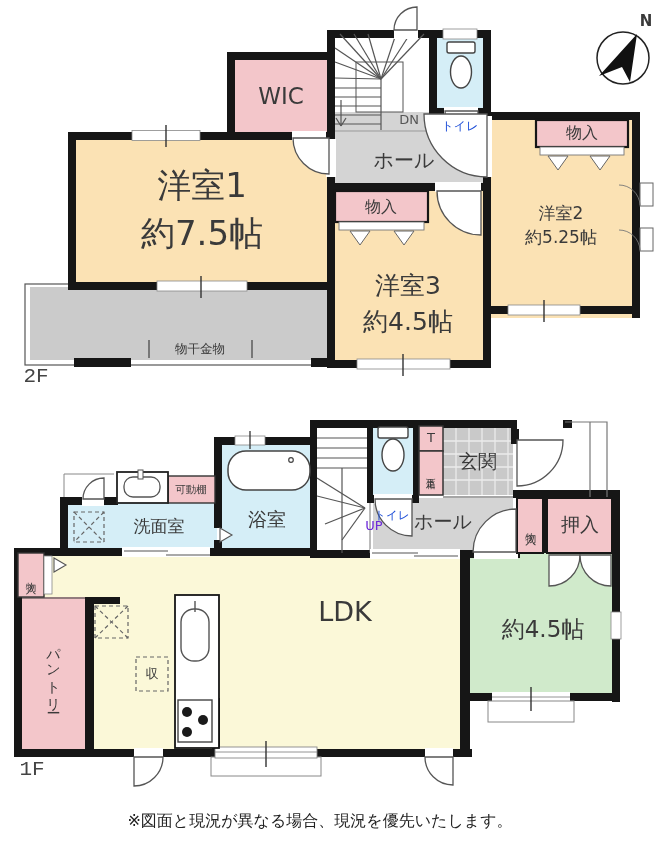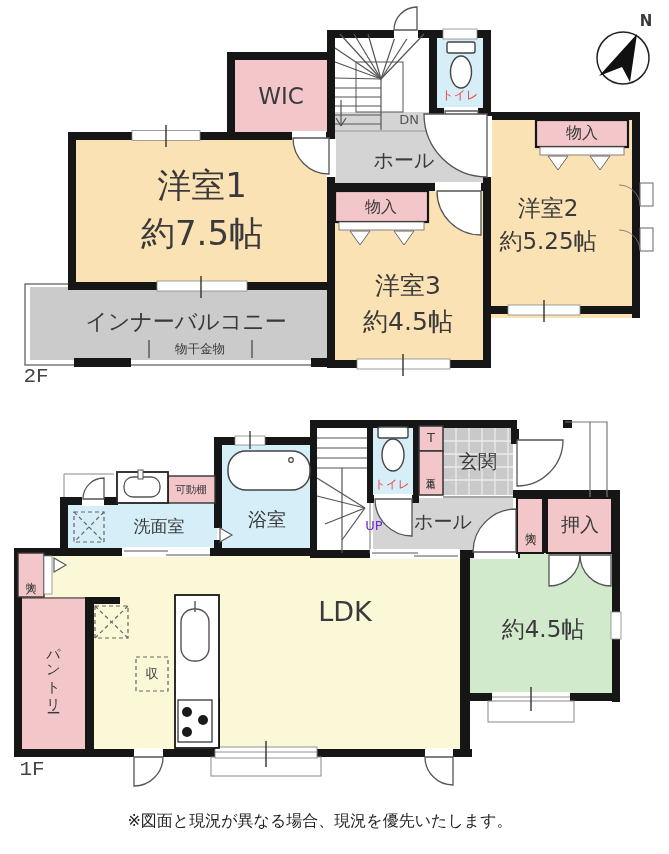--- a/index.html
+++ b/index.html
@@ -2,21 +2,21 @@
 <html><head>
 <meta charset="utf-8">
 <style>
   html,body{margin:0;padding:0;background:#fff;}
   #stage{position:relative;width:669px;height:854px;background:#ffffff;overflow:hidden;
          font-family:"DejaVu Sans",sans-serif;}
   #plan-svg{position:absolute;left:0;top:0;}
   .lbl{position:absolute;transform:translate(-50%,-50%);color:#3a3a3a;white-space:nowrap;
        text-align:center;line-height:1.42;}
   .v{writing-mode:vertical-rl;text-orientation:upright;letter-spacing:1px;}
-  .toilet-t{color:#ef4444;}
+  .toilet-t{color:#1d4ed8;margin-top:31px;}
   .floor-tag{color:#444;font-family:Liberation Mono, monospace;}
 </style>
 </head>
 <body>
 
 <div id="stage">
 
 <svg id="plan-svg" width="669" height="854" viewBox="0 0 669 854">
 
   <g>
@@ -290,29 +290,28 @@
 <div class="lbl" style="left:281px;top:96px;font-size:23px">WIC</div>
 <div class="lbl" style="left:409px;top:120px;font-size:13px;color:#555">DN</div>
 <div class="lbl toilet-t" style="left:460px;top:96px;font-size:12px">トイレ</div>
 <div class="lbl" style="left:404px;top:160px;font-size:20px">ホール</div>
 <div class="lbl" style="left:582px;top:133px;font-size:16px">物入</div>
 <div class="lbl" style="left:381px;top:207px;font-size:16px">物入</div>
 <div class="lbl" style="left:202px;top:209px;font-size:34px">
   <div>洋室1</div>
   <div>約7.5帖</div>
 </div>
-<div class="lbl" style="left:548px;top:225px;font-size:23px">
+<div class="lbl" style="left:561px;top:225px;font-size:17px">
   <div>洋室2</div>
   <div>約5.25帖</div>
 </div>
 <div class="lbl" style="left:408px;top:303px;font-size:25px">
   <div>洋室3</div>
   <div>約4.5帖</div>
 </div>
-<div class="lbl" style="left:186px;top:322px;font-size:22px">インナーバルコニー</div>
 <div class="lbl" style="left:200px;top:349px;font-size:12.5px">物干金物</div>
 <div class="lbl floor-tag" style="left:36px;top:377px;font-size:21px">2F</div>
 <div class="lbl" style="left:646px;top:22px;font-size:15px;font-weight:bold">N</div>
 
 <div class="lbl" style="left:191px;top:489px;font-size:10.5px">可動棚</div>
 <div class="lbl" style="left:159px;top:526px;font-size:17px">洗面室</div>
 <div class="lbl" style="left:267px;top:519px;font-size:19px">浴室</div>
 <div class="lbl toilet-t" style="left:392px;top:484px;font-size:11.5px">トイレ</div>
 <div class="lbl" style="left:431px;top:438px;font-size:13px">T</div>
 <div class="lbl v" style="left:431px;top:472px;font-size:9.5px">下足箱</div>

